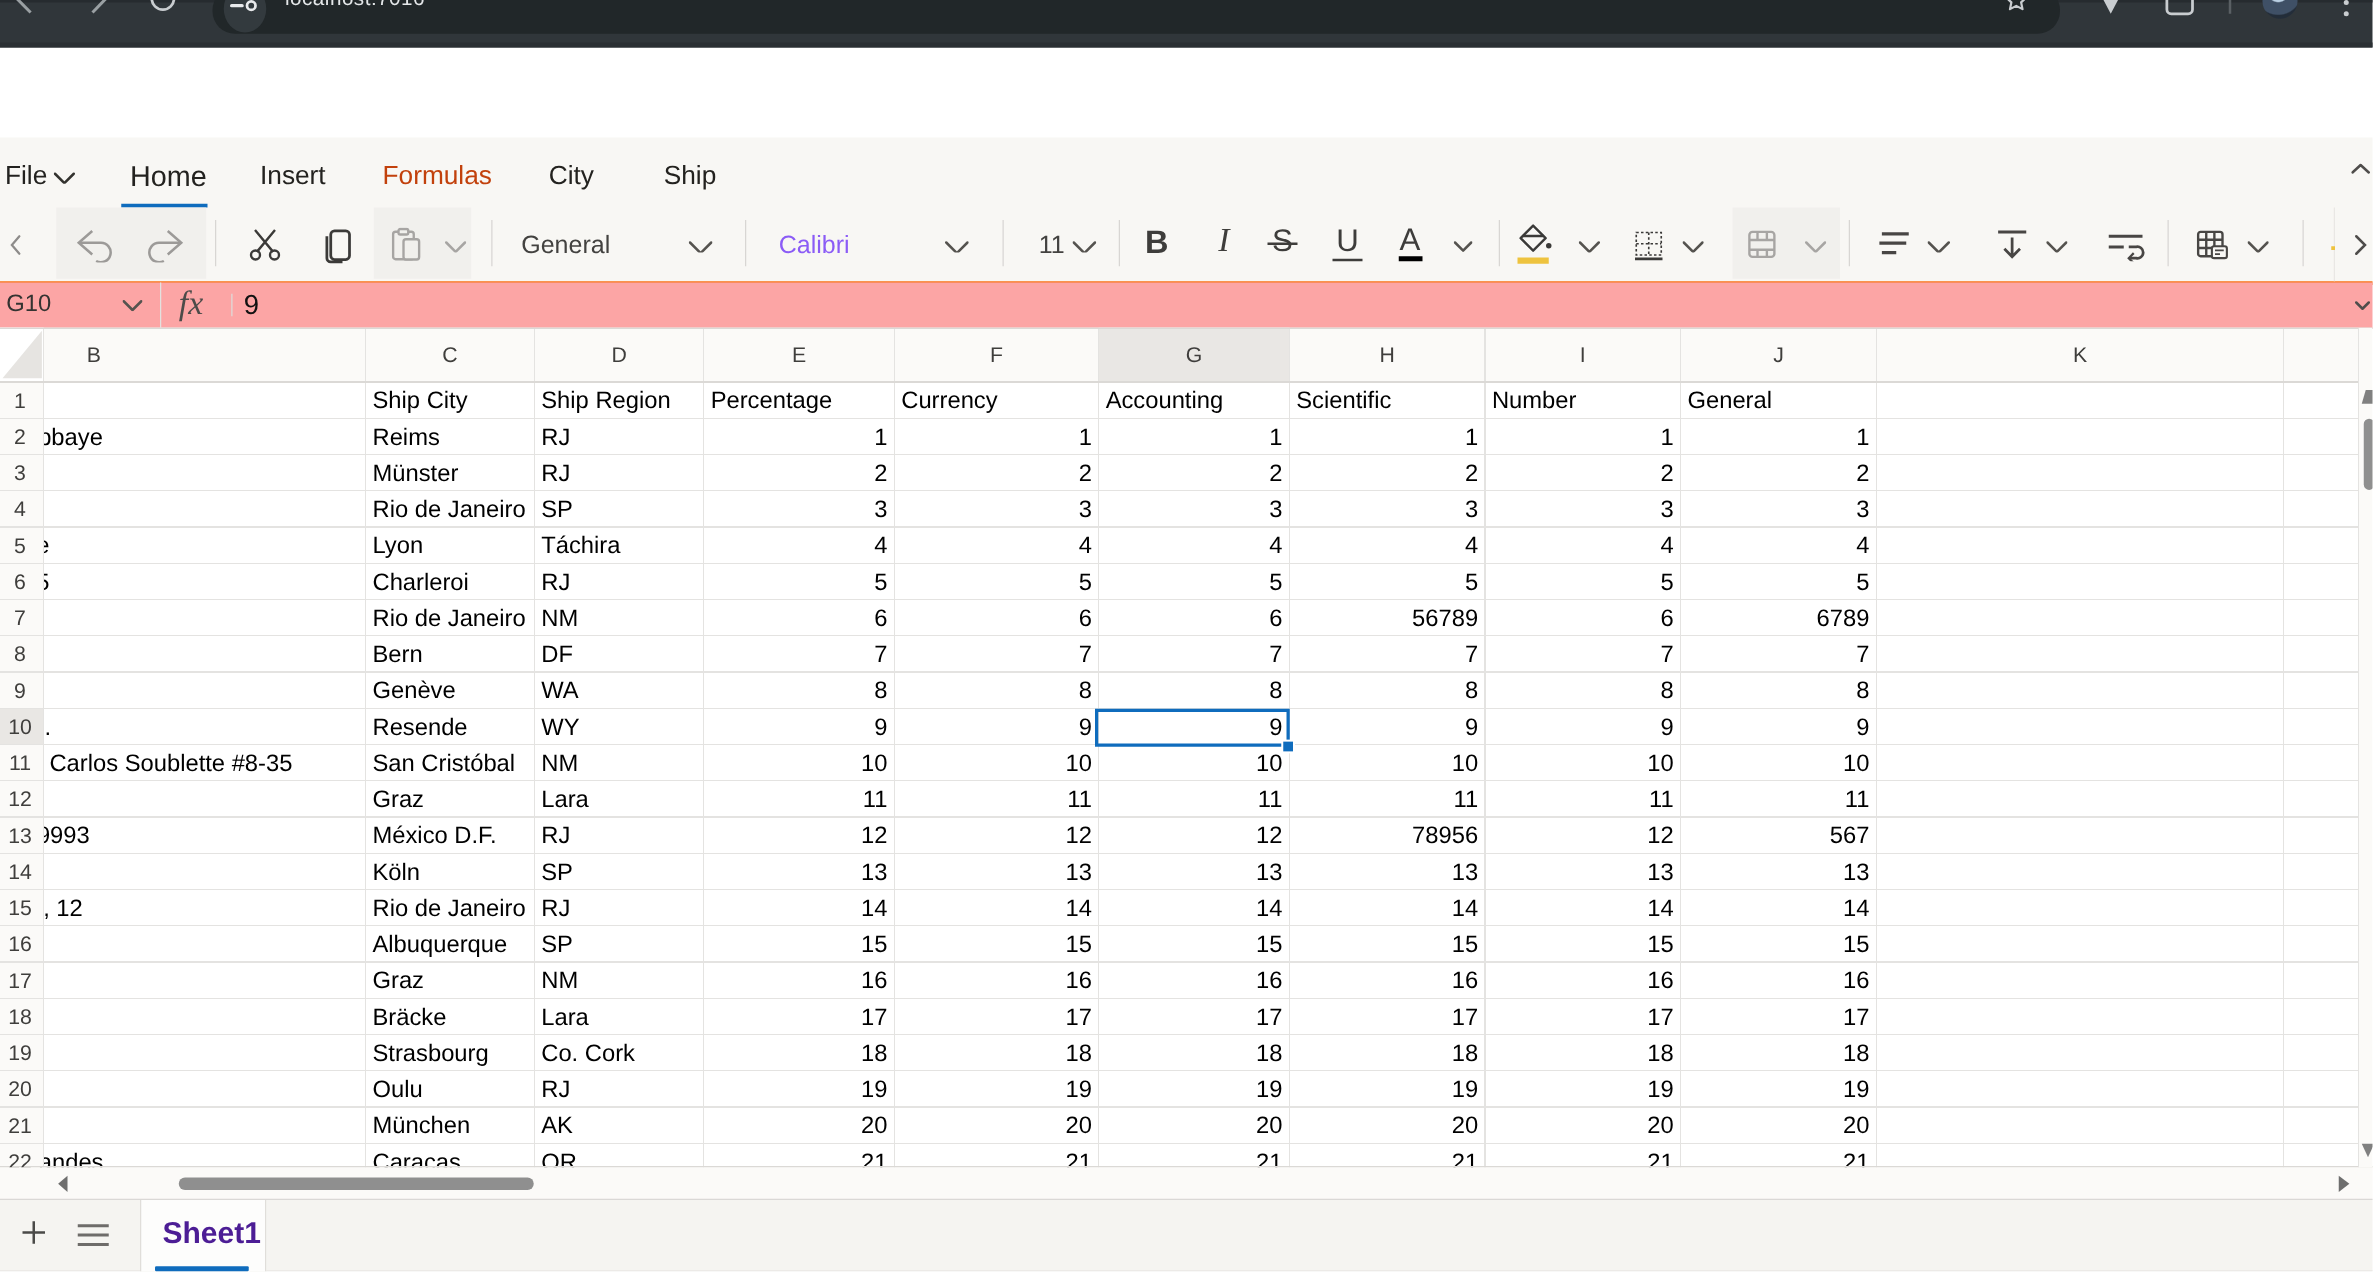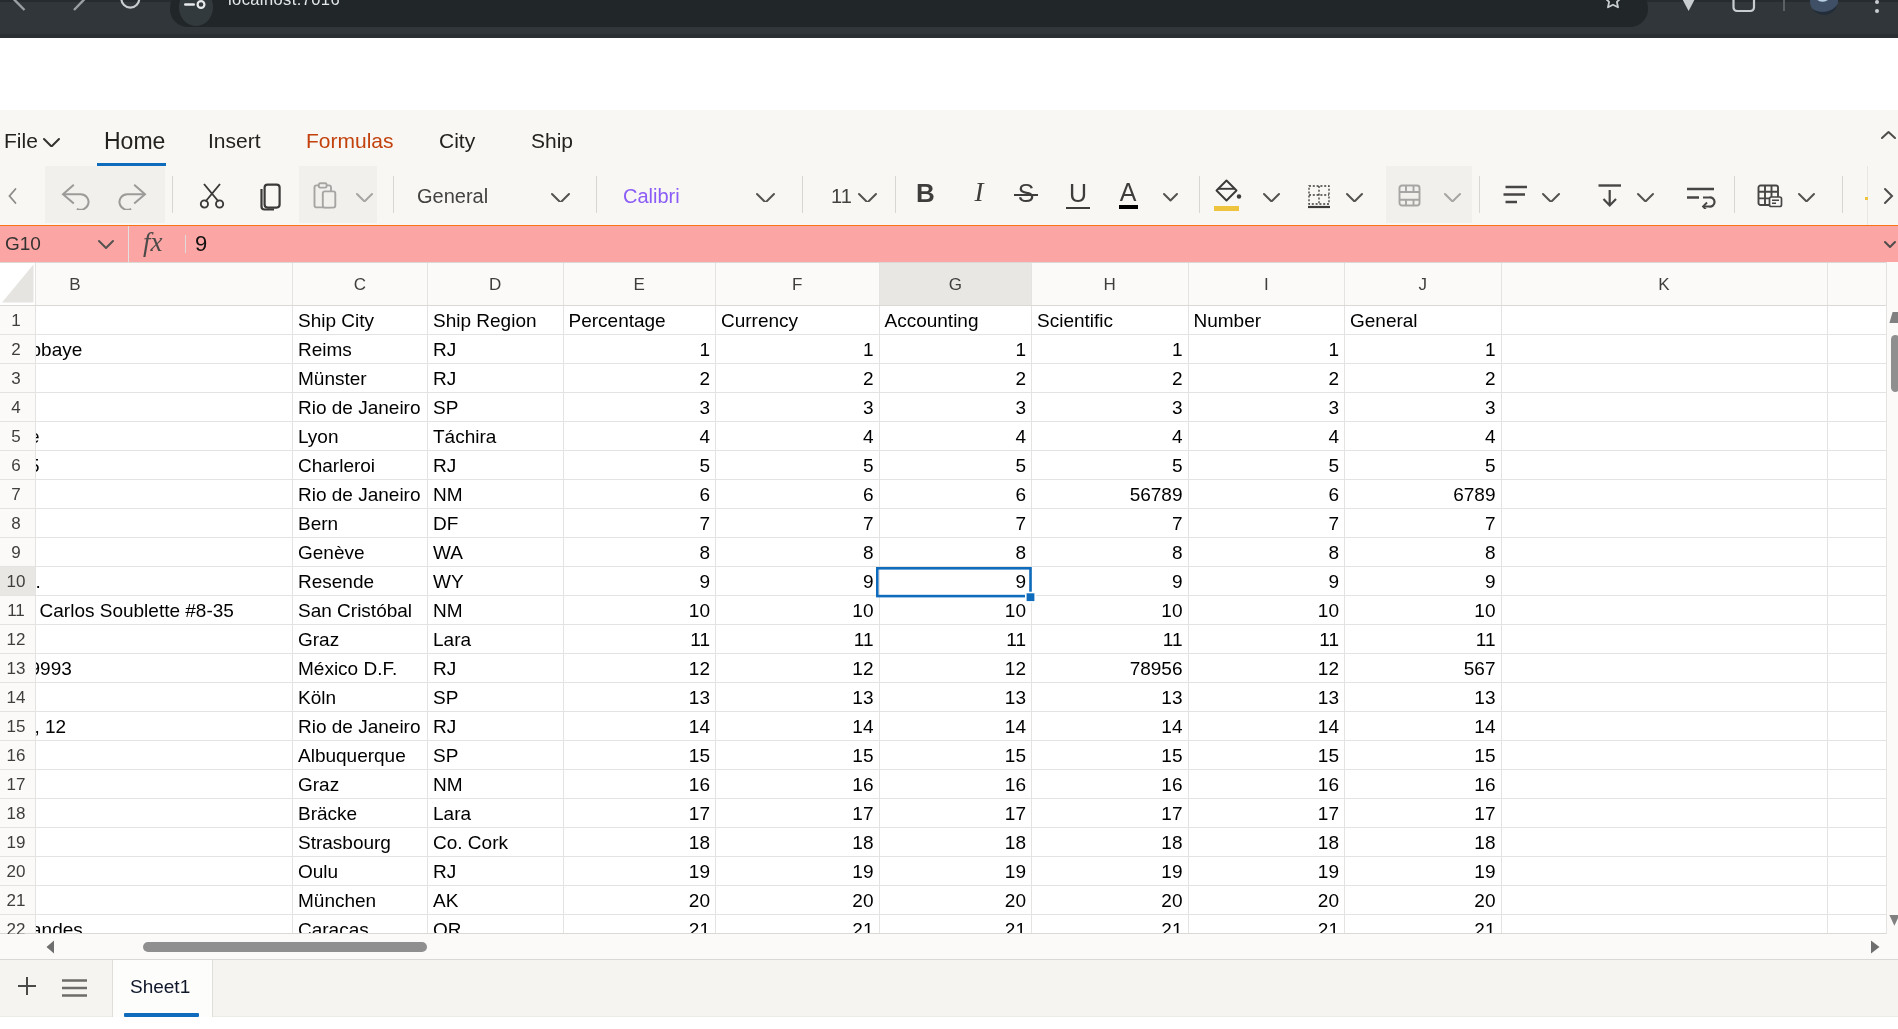--- a/index.html
+++ b/index.html
@@ -457,14 +457,14 @@
     </svg>
   </div>
 <div class="ab" style="left:0;top:959px;width:1898px;height:58px;background:#f5f4f1;border-top:1px solid #dad8d6;border-bottom:1px solid #eceae7;box-sizing:border-box">
     <svg style="position:absolute;left:17px;top:16px" width="20" height="20" viewBox="0 0 20 20" fill="none">
       <path d="M10 1 V19 M1 10 H19" stroke="#4a4a48" stroke-width="2"></path>
     </svg>
     <svg style="position:absolute;left:62px;top:19px" width="26" height="20" viewBox="0 0 26 20" fill="none">
       <path d="M0 1.5 H25 M0 9 H25 M0 16.5 H25" stroke="#6e6c6a" stroke-width="2.4"></path>
     </svg>
     <div class="ab" style="left:112px;top:0;width:101px;height:57px;background:#fdfdfc;border-left:1px solid #e0deda;border-right:1px solid #e0deda;box-sizing:border-box"></div>
-    <div class="ab" style="left:130px;top:13px;height:28px;line-height:28px;font-size:19px;font-weight:400;color:#0f172a">Sheet1</div>
+    <div class="ab" style="left:130px;top:13px;height:28px;line-height:28px;font-size:24px;font-weight:700;color:#4c1d95">Sheet1</div>
     <div class="ab" style="left:124px;top:53px;width:75px;height:4px;border-radius:1px;background:#0f6cbd"></div>
   </div>
 </body></html>

